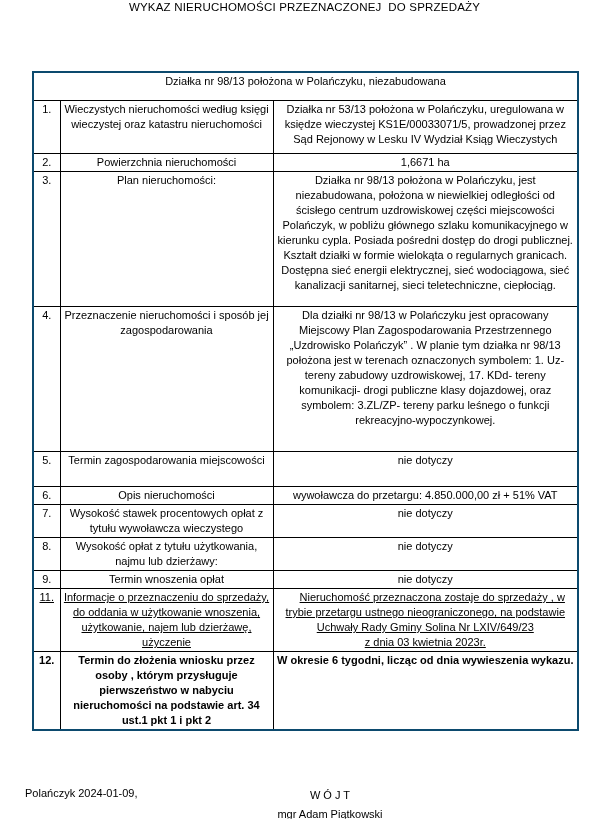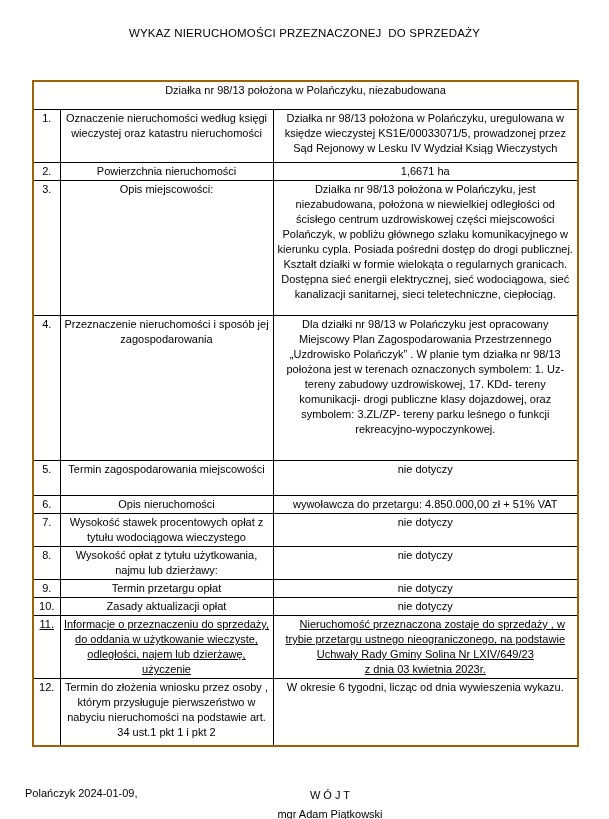--- a/index.html
+++ b/index.html
@@ -9,32 +9,31 @@
     height: 819px;
     margin: 0 auto;
     background: #ffffff;
     font-family: "Liberation Sans", sans-serif;
     color: #000;
     font-size: 11px;
     line-height: 15px;
     overflow: hidden;
   }
   .doc-title {
-    padding-top: 26px;
     text-align: center;
     font-size: 11.5px;
     letter-spacing: 0.2px;
     white-space: pre;
   }
   table.listing {
     border-collapse: collapse;
     table-layout: fixed;
     width: 545px;
-    margin: 39px 0 0 32px;
-    border: 2px solid #a16207;
+    margin: 56px 0 0 32px;
+    border: 2px solid #0c4a6e;
     padding-left: 34px;
   }
   table.listing td {
     border: 1px solid #000;
     vertical-align: top;
     text-align: center;
     padding: 1px 3px;
     overflow: hidden;
   }
   td.cell-header { height: 25px; }
@@ -43,21 +42,21 @@
   .r2  td { height: 14px; }
   .r3  td { height: 132px; }
   .r4  td { height: 142px; }
   .r5  td { height: 32px; }
   .r6  td { height: 14px; }
   .r7  td { height: 30px; }
   .r8  td { height: 30px; }
   .r9  td { height: 14px; }
   .r10 td { height: 14px; }
   .r11 td { height: 56px; text-decoration: underline; }
-  .r12 td { height: 64px; }
+  .r12 td { height: 64px; font-weight: bold; }
   td.v-bottom { vertical-align: bottom; }
   td.val-left {
     text-align: left;
     white-space: pre-line;
     text-indent: 14px;
     padding-left: 4px;
     padding-right: 4px;
   }
   td.val-padtop { padding-top: 13px; }
   .footer { position: absolute; left: 0; top: 786px; width: 100%; height: 45px; }
@@ -78,33 +77,33 @@
       <col style="width:213px">
       <col style="width:305px">
     </colgroup>
     <tbody>
       <tr>
         <td class="cell-header" colspan="3">Działka nr 98/13 położona w Polańczyku, niezabudowana</td>
       </tr>
 
       <tr class="r1">
         <td class="num">1.</td>
-        <td>Oznaczenie nieruchomości według księgi wieczystej oraz katastru nieruchomości</td>
-        <td>Działka nr 98/13 położona w Polańczyku, uregulowana w księdze wieczystej KS1E/00033071/5, prowadzonej przez Sąd Rejonowy w Lesku IV Wydział Ksiąg Wieczystych</td>
+        <td>Wieczystych nieruchomości według księgi wieczystej oraz katastru nieruchomości</td>
+        <td>Działka nr 53/13 położona w Polańczyku, uregulowana w księdze wieczystej KS1E/00033071/5, prowadzonej przez Sąd Rejonowy w Lesku IV Wydział Ksiąg Wieczystych</td>
       </tr>
 
       <tr class="r2">
         <td class="num">2.</td>
         <td>Powierzchnia nieruchomości</td>
         <td>1,6671 ha</td>
       </tr>
 
       <tr class="r3">
         <td class="num">3.</td>
-        <td>Opis miejscowości:</td>
+        <td>Plan nieruchomości:</td>
         <td>Działka nr 98/13 położona w Polańczyku, jest niezabudowana, położona w niewielkiej odległości od ścisłego centrum uzdrowiskowej części miejscowości Polańczyk, w pobliżu głównego szlaku komunikacyjnego w kierunku cypla. Posiada pośredni dostęp do drogi publicznej. Kształt działki w formie wielokąta o regularnych granicach.  Dostępna sieć energii elektrycznej, sieć wodociągowa, sieć kanalizacji sanitarnej, sieci teletechniczne, ciepłociąg.</td>
       </tr>
 
       <tr class="r4">
         <td class="num">4.</td>
         <td>Przeznaczenie nieruchomości i sposób jej zagospodarowania</td>
         <td>Dla działki nr 98/13 w Polańczyku jest opracowany Miejscowy Plan Zagospodarowania Przestrzennego „Uzdrowisko Polańczyk” . W planie tym działka nr 98/13 położona jest w terenach oznaczonych symbolem: 1. Uz- tereny zabudowy uzdrowiskowej, 17. KDd- tereny komunikacji- drogi publiczne klasy dojazdowej, oraz symbolem: 3.ZL/ZP- tereny parku leśnego o funkcji rekreacyjno-wypoczynkowej.</td>
       </tr>
 
       <tr class="r5">
@@ -114,45 +113,40 @@
       </tr>
 
       <tr class="r6">
         <td class="num">6.</td>
         <td>Opis nieruchomości</td>
         <td>wywoławcza do przetargu: 4.850.000,00 zł + 51% VAT</td>
       </tr>
 
       <tr class="r7">
         <td class="num">7.</td>
-        <td>Wysokość stawek procentowych opłat z tytułu wodociągowa wieczystego</td>
+        <td>Wysokość stawek procentowych opłat z tytułu wywoławcza wieczystego</td>
         <td class="v-bottom">nie dotyczy</td>
       </tr>
 
       <tr class="r8">
         <td class="num">8.</td>
         <td>Wysokość opłat z tytułu użytkowania, najmu lub dzierżawy:</td>
         <td class="v-bottom">nie dotyczy</td>
       </tr>
 
       <tr class="r9">
         <td class="num">9.</td>
-        <td>Termin przetargu opłat</td>
+        <td>Termin wnoszenia opłat</td>
         <td>nie dotyczy</td>
       </tr>
 
-      <tr class="r10">
-        <td class="num">10.</td>
-        <td>Zasady aktualizacji opłat</td>
-        <td>nie dotyczy</td>
-      </tr>
 
       <tr class="r11">
         <td class="num">11.</td>
-        <td>Informacje o przeznaczeniu do sprzedaży, do oddania w użytkowanie wieczyste, odległości, najem lub dzierżawę, użyczenie</td>
+        <td>Informacje o przeznaczeniu do sprzedaży, do oddania w użytkowanie wnoszenia, użytkowanie, najem lub dzierżawę, użyczenie</td>
         <td class="val-left">Nieruchomość  przeznaczona zostaje do sprzedaży , w trybie przetargu ustnego nieograniczonego, na podstawie
 Uchwały Rady Gminy Solina Nr LXIV/649/23
 z dnia 03 kwietnia 2023r.</td>
       </tr>
 
       <tr class="r12">
         <td class="num">12.</td>
         <td>Termin do złożenia wniosku przez osoby , którym przysługuje pierwszeństwo w nabyciu nieruchomości na podstawie art. 34 ust.1 pkt 1 i pkt 2</td>
         <td class="val-padtop">W okresie 6 tygodni, licząc od dnia wywieszenia wykazu.</td>
       </tr>

